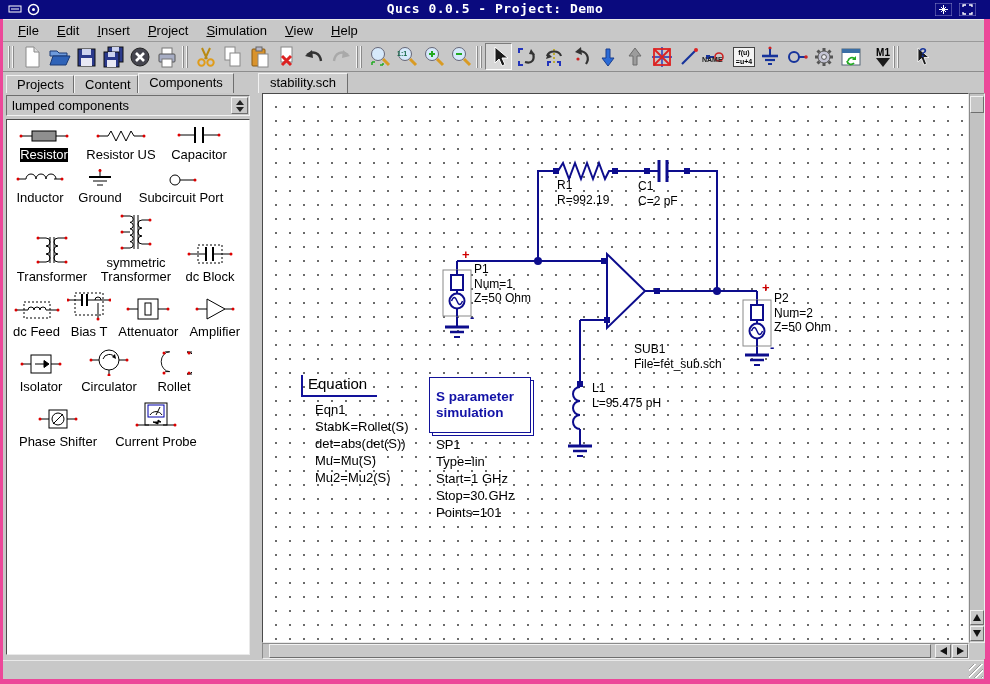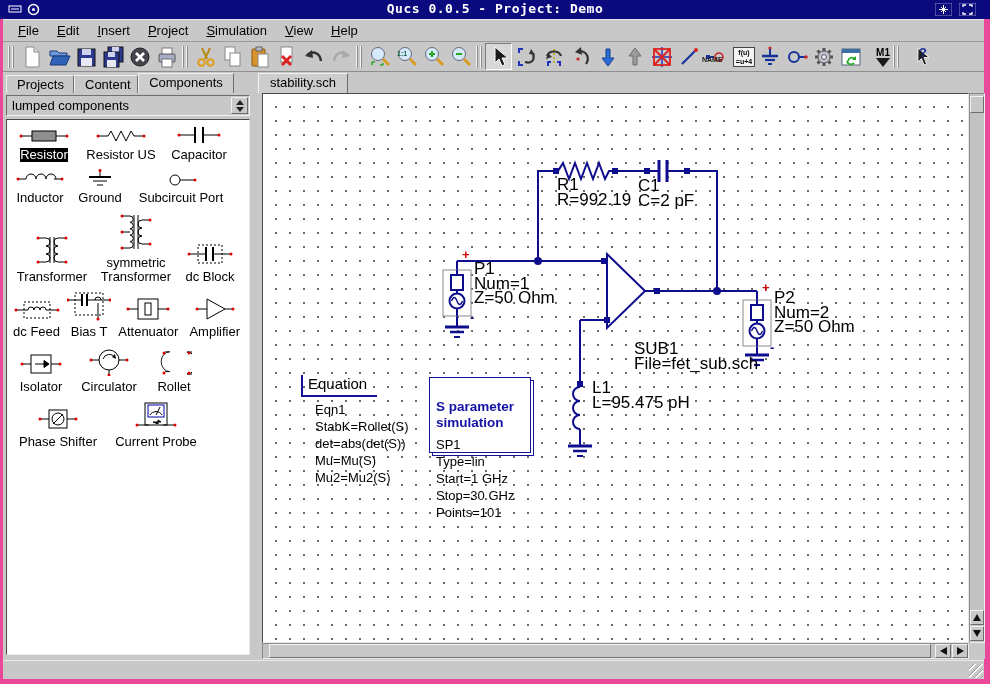--- a/index.html
+++ b/index.html
@@ -34,26 +34,26 @@
   .spin-dn{width:0;height:0;border-left:4px solid transparent;border-right:4px solid transparent;border-top:5px solid #222;}
   #palette{position:absolute;left:2px;top:26px;width:244px;height:536px;background:#fff;border:1px solid;border-color:#4a4a4a #e9e9e9 #e9e9e9 #4a4a4a;overflow:hidden;padding:6px 2px;}
   .prow{display:flex;align-items:flex-end;margin-bottom:7px;}
   .pitem{display:flex;flex-direction:column;align-items:center;margin:0 3px;}
   .pitem svg{display:block;margin-bottom:4px;}
   .plabel{font-size:13px;color:#000;text-align:center;line-height:14px;white-space:pre-line;}
   .plabel.selected{background:#000;color:#fff;}
   
   #schwrap{position:absolute;left:259px;top:73px;width:723px;height:567px;}
   #canvas{position:absolute;left:0;top:0;width:707px;height:550px;background:#fff;border:1px solid;border-color:#4a4a4a #e9e9e9 #e9e9e9 #4a4a4a;background-image:radial-gradient(circle,#6b6b6b 0.9px,transparent 1.1px);background-size:14px 14px;background-position:6px 6px;overflow:hidden;}
-  .ctext{position:absolute;font-size:17px;line-height:14.5px;color:#000;white-space:nowrap;}
+  .ctext{position:absolute;font-size:12px;line-height:14.5px;color:#000;white-space:nowrap;}
   .pm{position:absolute;font:bold 13px "Liberation Sans",sans-serif;}
   .pm.red{color:#d00000;} .pm.blu{color:#0d0d8d;}
   #eqtitle{position:absolute;left:38px;top:281px;font-size:15px;color:#000;border-left:2px solid #12129a;border-bottom:2px solid #12129a;padding:0 10px 3px 5px;}
   .eqlines{position:absolute;left:52px;top:307px;font-size:13px;line-height:17px;color:#000;}
-  #simbox{position:absolute;left:166px;top:283px;width:102px;background:#fff;border:1px solid #12129a;box-shadow:3px 3px 0 -1px #fff,3px 3px 0 0 #12129a;padding:21px 6px;color:#1212a6;font-weight:bold;font-size:13.5px;line-height:16px;}
+  #simbox{position:absolute;left:166px;top:283px;width:102px;background:#fff;border:1px solid #12129a;box-shadow:3px 3px 0 -1px #fff,3px 3px 0 0 #12129a;padding:11px 6px;color:#1212a6;font-weight:bold;font-size:13.5px;line-height:16px;}
   .simlines{position:absolute;left:173px;top:342px;font-size:13px;line-height:17px;color:#000;}
   
   .sb{position:absolute;background:#c2c2c2;border:1px solid;border-color:#8a8a8a #eee #eee #8a8a8a;}
   #vsb{left:707px;top:0;width:16px;height:550px;}
   #hsb{left:0;top:550px;width:707px;height:16px;}
   #sbcorner{position:absolute;left:707px;top:550px;width:16px;height:16px;background:#c8c8c8;}
   .thumb{position:absolute;background:#c8c8c8;border:1px solid;border-color:#f2f2f2 #6e6e6e #6e6e6e #f2f2f2;}
   .sbbtn{position:absolute;background:#c8c8c8;border:1px solid;border-color:#f2f2f2 #6e6e6e #6e6e6e #f2f2f2;display:flex;align-items:center;justify-content:center;}
   .a-up{width:0;height:0;border-left:4px solid transparent;border-right:4px solid transparent;border-bottom:7px solid #111;}
   .a-dn{width:0;height:0;border-left:4px solid transparent;border-right:4px solid transparent;border-top:7px solid #111;}

